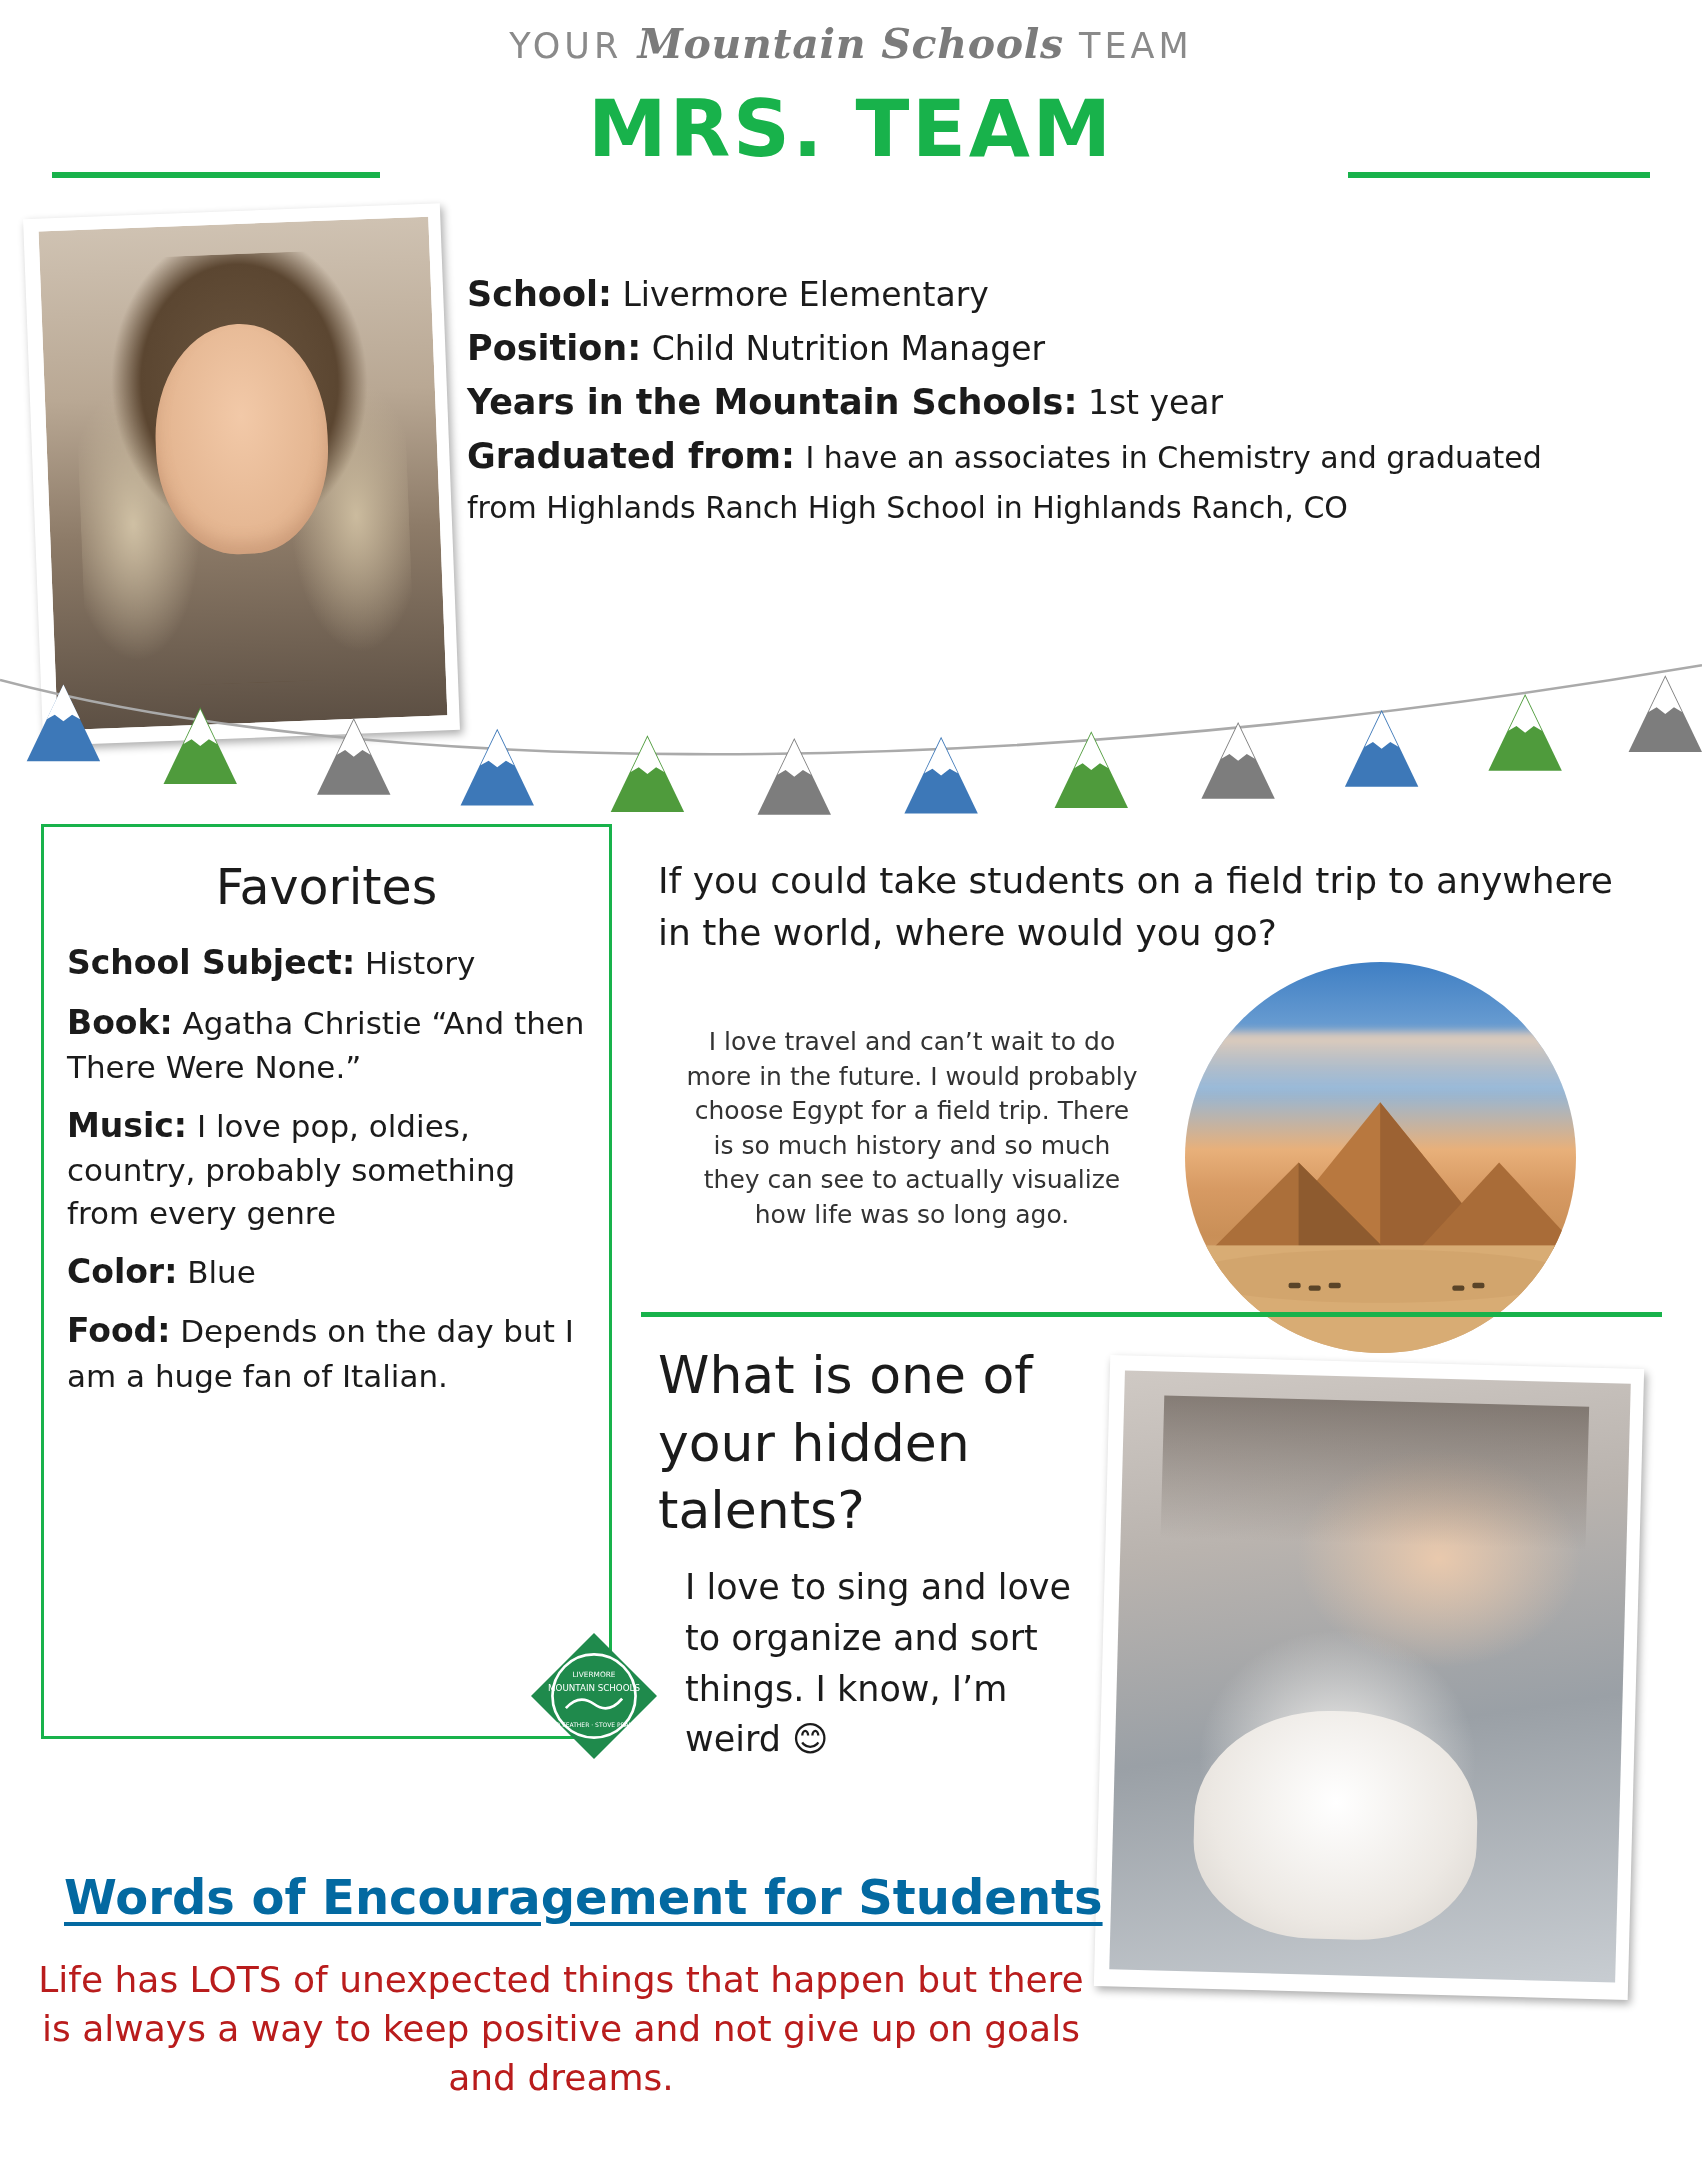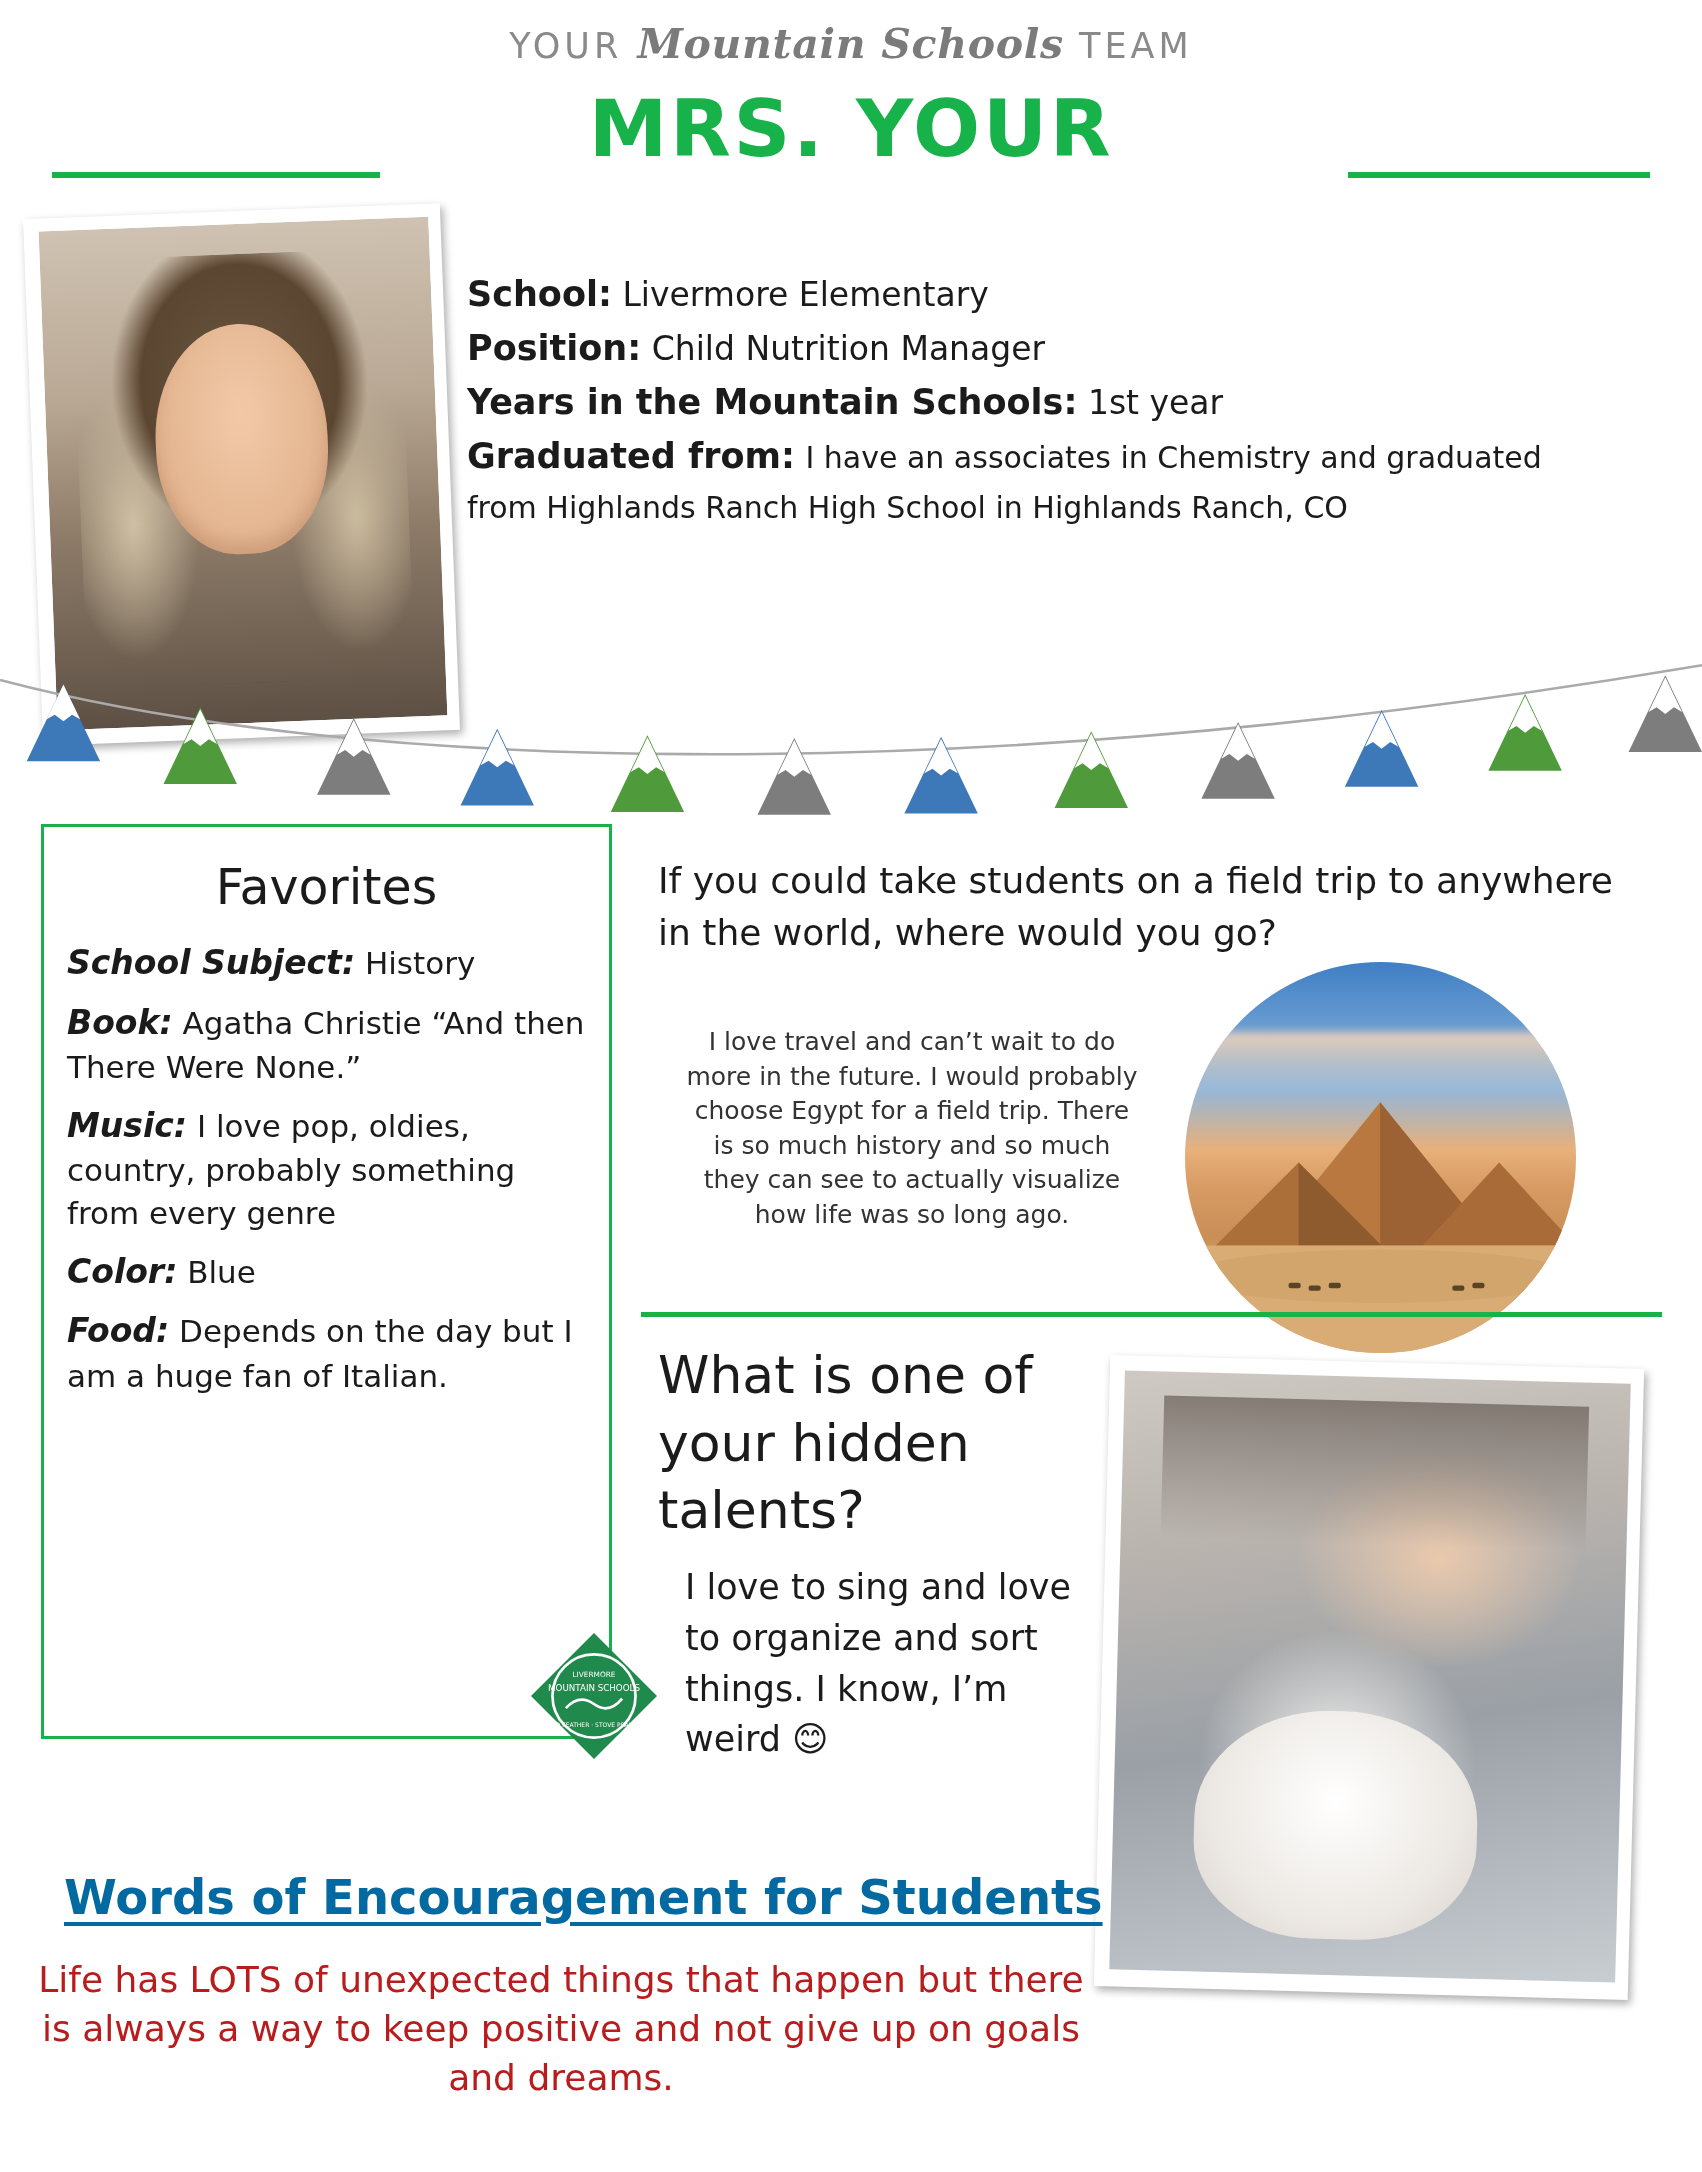--- a/index.html
+++ b/index.html
@@ -167,21 +167,21 @@
   }
   .fav-list {
     margin: 24px 23px 0 23px;
   }
   .fav-item {
     font-size: 31px;
     line-height: 1.4;
     margin-bottom: 13.4px;
     color: #1b1b1b;
   }
-  .fav-item .lbl { font-weight: 700; font-size: 33px; font-style: italic; }
+  .fav-item .lbl { font-weight: 700; font-size: 33px; }
 
   
   .logo-badge {
     position: absolute;
     left: 527px;
     top: 1629px;
     width: 134px;
     height: 134px;
   }
 
@@ -318,21 +318,21 @@
 </style>
 </head>
 <body>
 
 <div class="page">
 
   <div class="header">
     <div class="eyebrow">
       <span>YOUR </span><span class="script">Mountain Schools</span><span> TEAM</span>
     </div>
-    <div class="title">MRS. YOUR</div>
+    <div class="title">MRS. TEAM</div>
   </div>
   <div class="rule left"></div>
   <div class="rule right"></div>
 
   <div class="photo-frame photo-main">
     <div class="photo-inner">
       <div class="portrait"></div>
     </div>
   </div>
 

